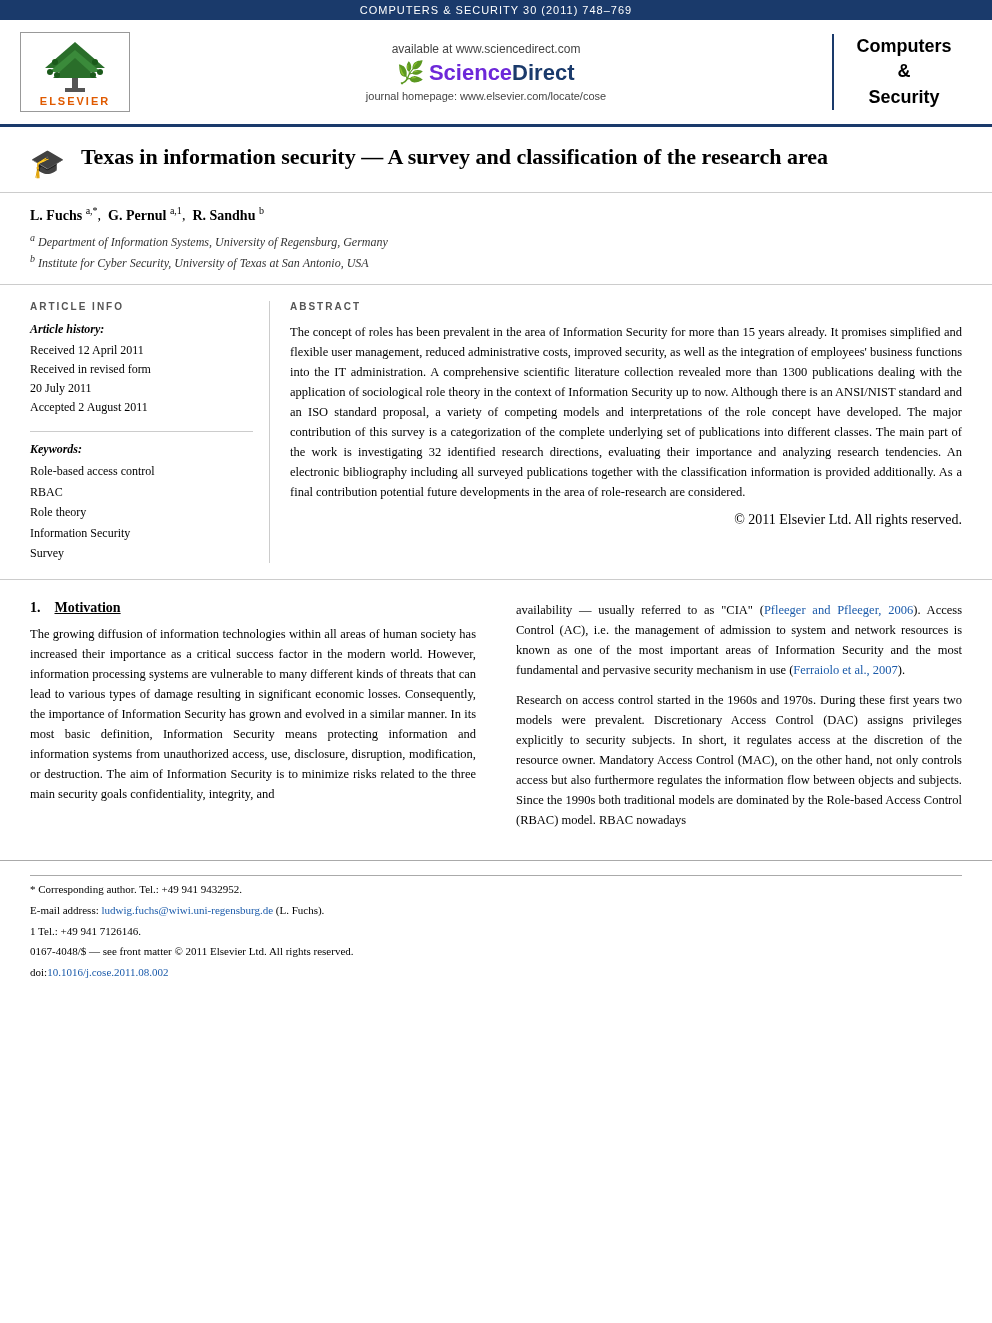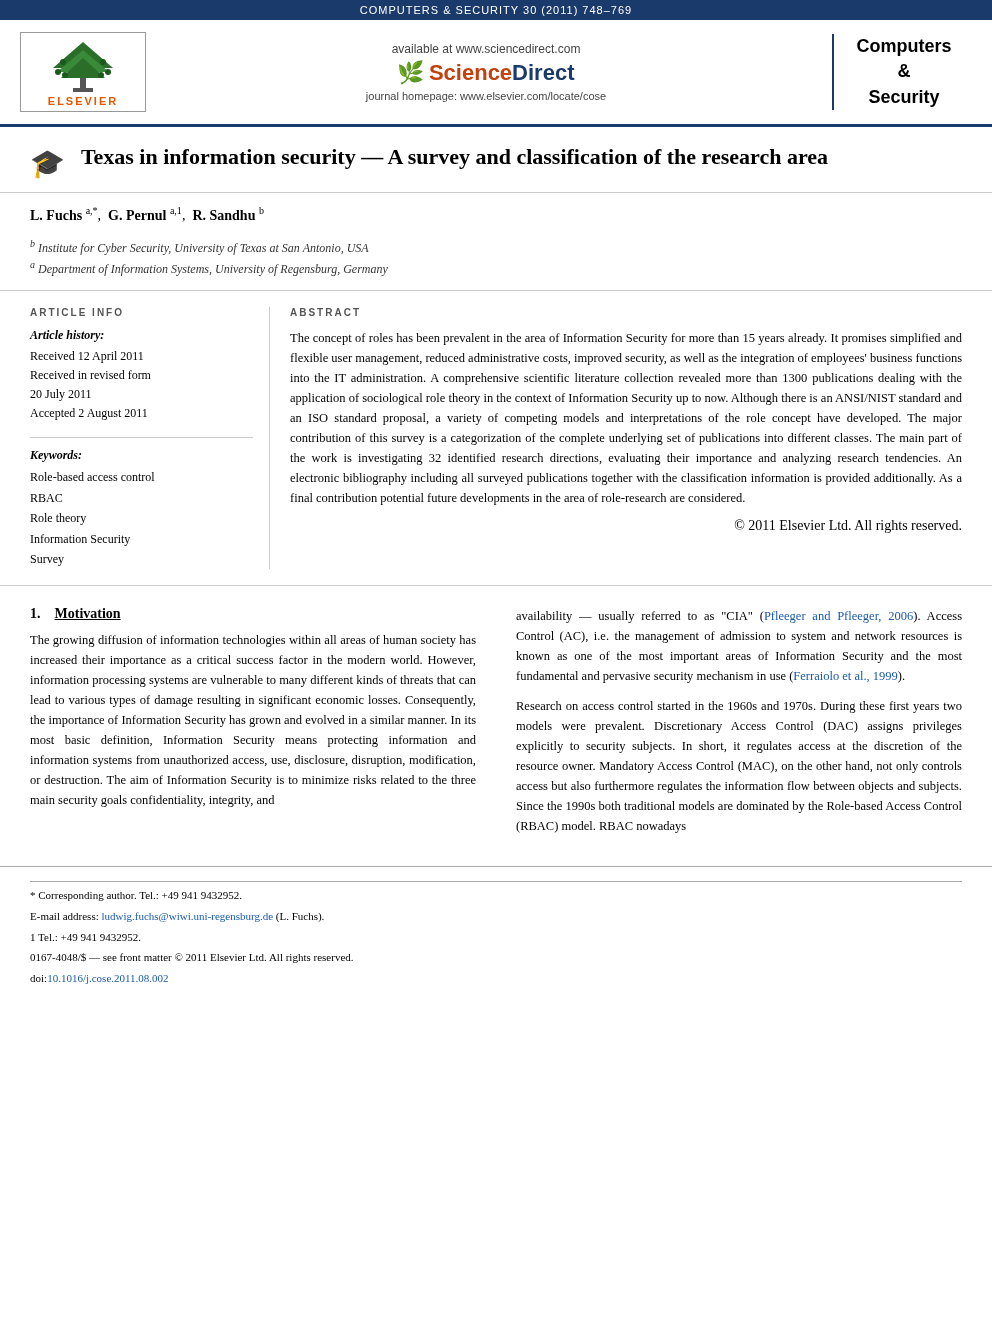--- a/index.html
+++ b/index.html
@@ -31,21 +31,21 @@
       border-bottom: 3px solid #1a3a6b;
     }
 
     .elsevier-logo {
       width: 120px;
       flex-shrink: 0;
     }
 
     .elsevier-logo-box {
       border: 1px solid #999;
-      width: 126px;
+      width: 110px;
       height: 80px;
       display: flex;
       flex-direction: column;
       align-items: center;
       justify-content: flex-end;
       padding-bottom: 4px;
       position: relative;
       overflow: hidden;
     }
 
@@ -144,21 +144,21 @@
     }
 
     
     .authors-section {
       padding: 12px 30px;
       border-bottom: 1px solid #ccc;
     }
 
     .authors-line {
       font-size: 14px;
-      margin-bottom: 12px;
+      margin-bottom: 6px;
     }
 
     .author-name {
       font-weight: bold;
     }
 
     .affiliation-marker {
       font-size: 10px;
       vertical-align: super;
     }
@@ -332,21 +332,21 @@
       </svg>
       <div class="elsevier-wordmark">ELSEVIER</div>
     </div>
   </div>
 
   <div class="journal-center">
     <div class="available-text">available at www.sciencedirect.com</div>
     <div class="sciencedirect-logo">
       <span class="sd-leaf">🌿</span>
       <span class="sd-text">
-        <span style="color:#c2410c;">Science</span><span style="color:#1a3a6b;">Direct</span>
+        <span style="color:#6d28d9;">Science</span><span style="color:#1a3a6b;">Direct</span>
       </span>
     </div>
     <div class="journal-homepage">journal homepage: www.elsevier.com/locate/cose</div>
   </div>
 
   <div class="journal-name-right">
     <div class="journal-name-right-text">
       Computers<br>&amp;<br>Security
     </div>
   </div>
@@ -360,22 +360,22 @@
 <div class="authors-section">
   <div class="authors-line">
     <span class="author-name">L. Fuchs</span>
     <sup class="affiliation-marker">a,*</sup>,&nbsp;
     <span class="author-name">G. Pernul</span>
     <sup class="affiliation-marker">a,1</sup>,&nbsp;
     <span class="author-name">R. Sandhu</span>
     <sup class="affiliation-marker">b</sup>
   </div>
   <div class="affiliations">
+    <div><sup>a</sup> Department of Information Systems, University of Regensburg, Germany</div>
     <div><sup>b</sup> Institute for Cyber Security, University of Texas at San Antonio, USA</div>
-    <div><sup>a</sup> Department of Information Systems, University of Regensburg, Germany</div>
   </div>
 </div>
 
 <div class="two-col-section">
 
   <div class="article-info-col">
     <div class="col-header">ARTICLE INFO</div>
 
     <div class="article-history">
       <div class="history-label">Article history:</div>
@@ -410,36 +410,36 @@
   <div class="body-col">
     <div class="section-number">
       <span>1.</span>&nbsp;&nbsp;&nbsp;
       <span class="section-title-inline">Motivation</span>
     </div>
     <div class="body-text">The growing diffusion of information technologies within all areas of human society has increased their importance as a critical success factor in the modern world. However, information processing systems are vulnerable to many different kinds of threats that can lead to various types of damage resulting in significant economic losses. Consequently, the importance of Information Security has grown and evolved in a similar manner. In its most basic definition, Information Security means protecting information and information systems from unauthorized access, use, disclosure, disruption, modification, or destruction. The aim of Information Security is to minimize risks related to the three main security goals confidentiality, integrity, and</div>
   </div>
 
   <div class="body-col">
     <div class="body-text">
-      availability — usually referred to as "CIA" (<span class="link-text">Pfleeger and Pfleeger, 2006</span>). Access Control (AC), i.e. the management of admission to system and network resources is known as one of the most important areas of Information Security and the most fundamental and pervasive security mechanism in use (<span class="link-text">Ferraiolo et al., 1999</span>).
+      availability — usually referred to as "CIA" (<span class="link-text">Pfleeger and Pfleeger, 2006</span>). Access Control (AC), i.e. the management of admission to system and network resources is known as one of the most important areas of Information Security and the most fundamental and pervasive security mechanism in use (<span class="link-text">Ferraiolo et al., 2007</span>).
     </div>
     <div class="body-text">
       Research on access control started in the 1960s and 1970s. During these first years two models were prevalent. Discretionary Access Control (DAC) assigns privileges explicitly to security subjects. In short, it regulates access at the discretion of the resource owner. Mandatory Access Control (MAC), on the other hand, not only controls access but also furthermore regulates the information flow between objects and subjects. Since the 1990s both traditional models are dominated by the Role-based Access Control (RBAC) model. RBAC nowadays
     </div>
   </div>
 
 </div>
 
 <div class="footer-notes">
   <hr class="divider-line">
   <div class="footer-line">
     <span>* Corresponding author. Tel.: +49 941 9432952.</span>
   </div>
   <div class="footer-line">
     E-mail address: <span class="footer-email">ludwig.fuchs@wiwi.uni-regensburg.de</span>
     <span> (L. Fuchs).</span>
   </div>
-  <div class="footer-line">1 Tel.: +49 941 9432952.</div>
+  <div class="footer-line">1 Tel.: +49 941 7126146.</div>
   <div class="footer-line">0167-4048/$ — see front matter © 2011 Elsevier Ltd. All rights reserved.</div>
   <div class="footer-line">
     doi:<span class="link-text">10.1016/j.cose.2011.08.002</span>
   </div>
 </div>
 
 </body></html>

